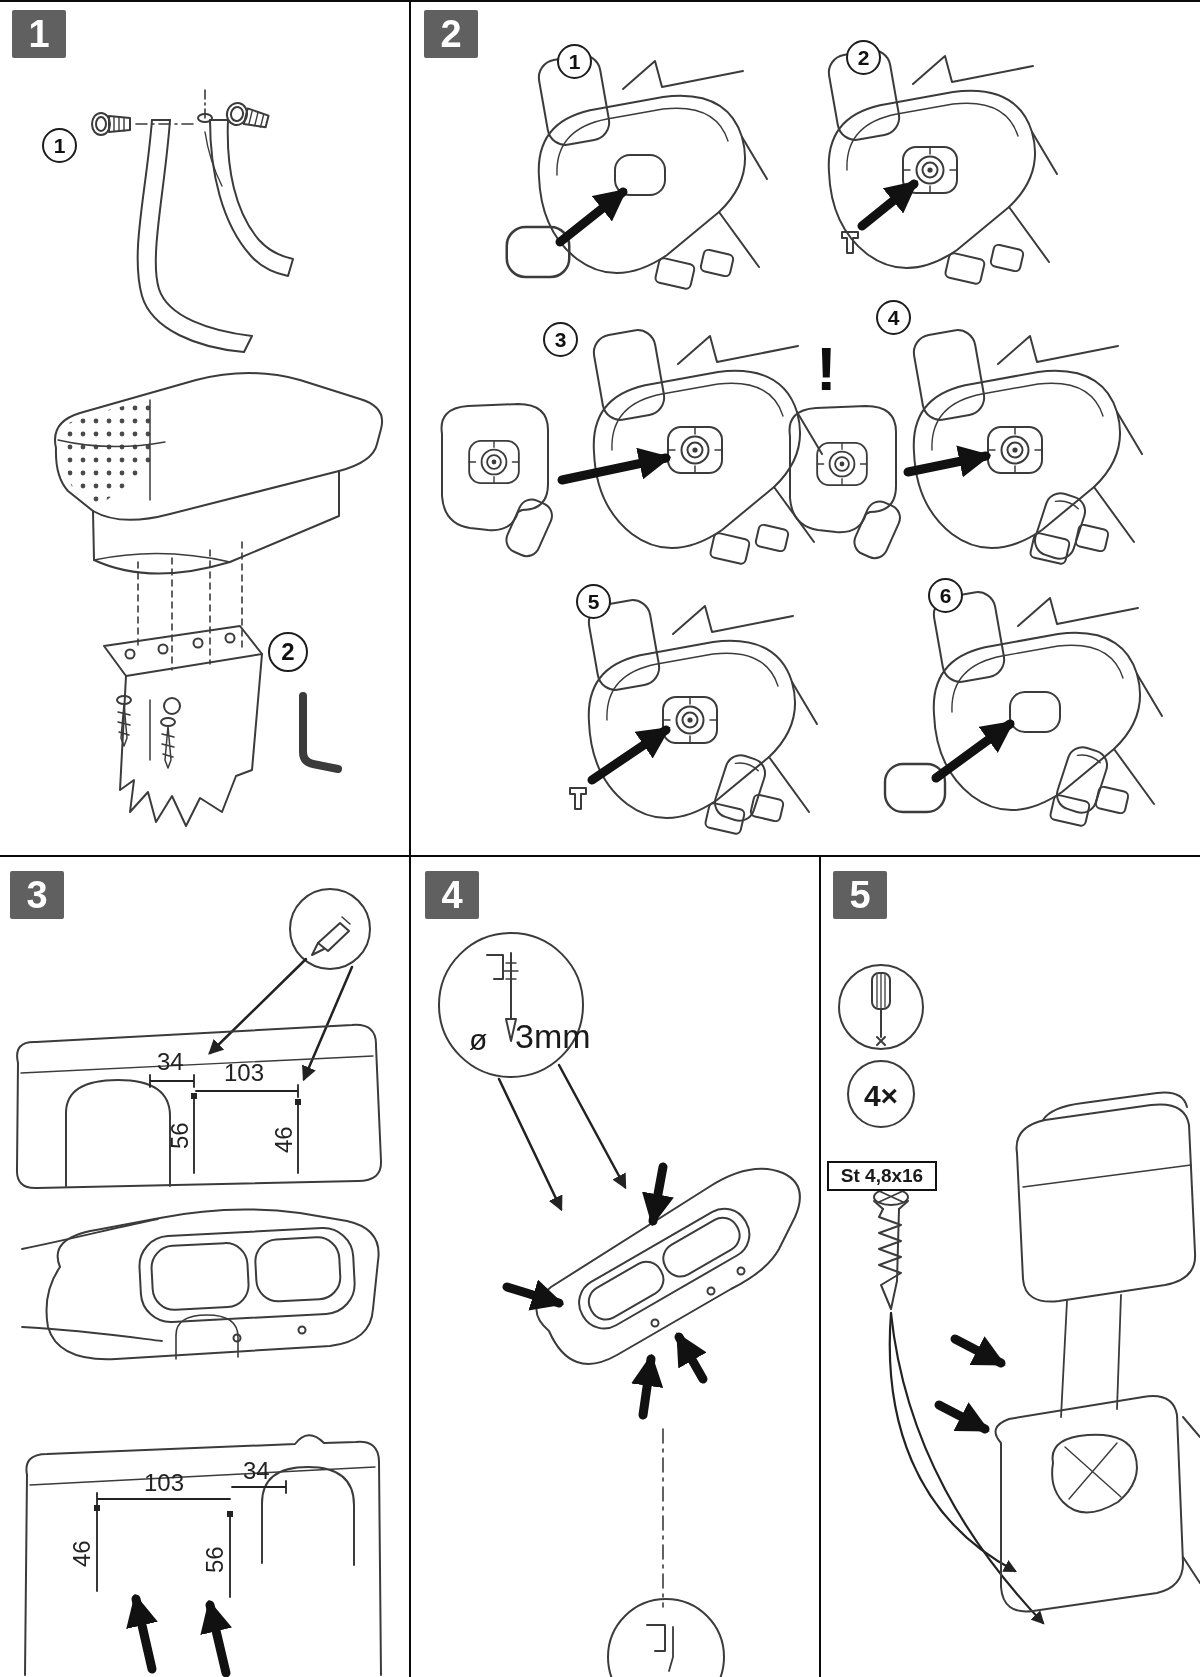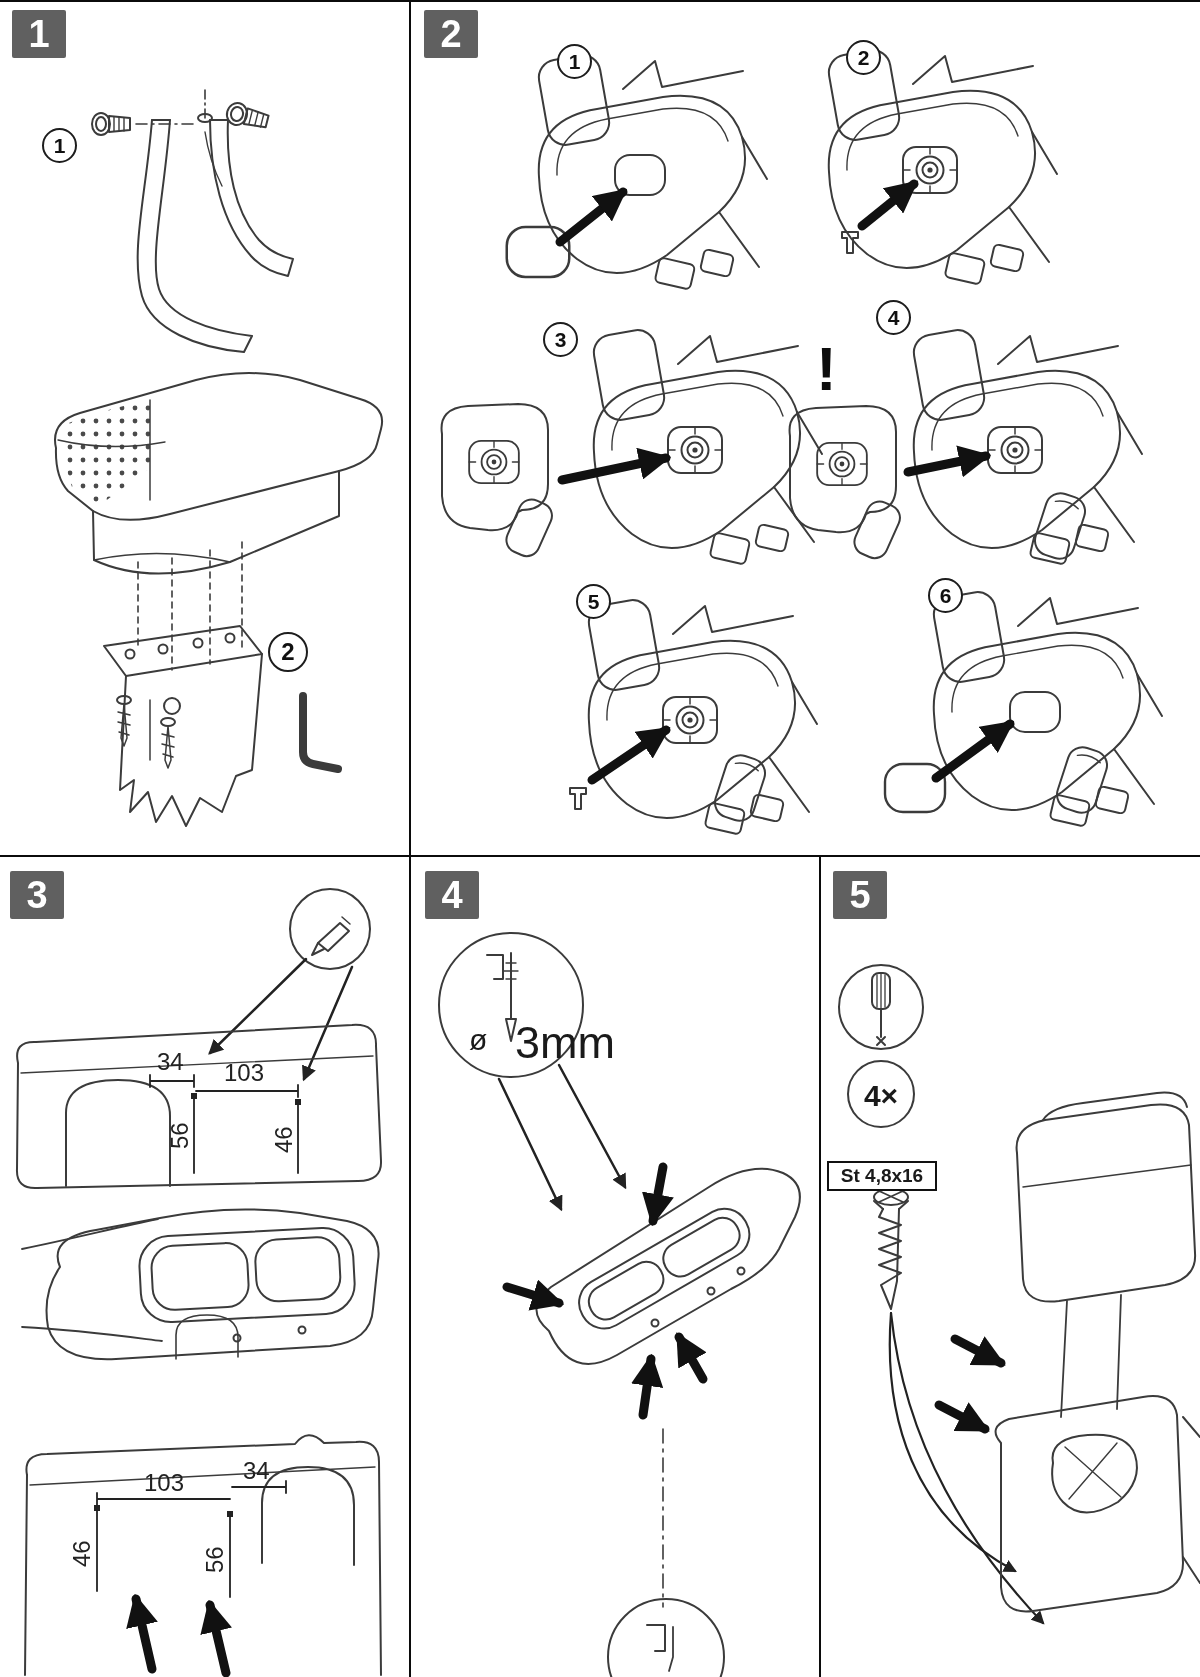--- a/index.html
+++ b/index.html
@@ -16,21 +16,21 @@
     position:absolute; width:35px; height:35px; border:2.5px solid #1d1d1d; border-radius:50%;
     background:#fff; color:#111; font-size:21px; font-weight:bold;
     display:flex; align-items:center; justify-content:center; z-index:4;
   }
   .divider { position:absolute; background:#0b0b0b; z-index:3; }
   .divider.v { width:2px; }
   .divider.h { height:2px; }
   .warn { position:absolute; font-size:62px; font-weight:900; color:#0d0d0d; z-index:4; line-height:1; }
   .ov { position:absolute; color:#1a1a1a; z-index:4; }
   .osym { font-size:30px; }
-  .mm   { font-size:45px; }
+  .mm   { font-size:34px; }
   .qty  { font-size:30px; font-weight:bold; width:46px; text-align:center; }
   .specbox {
     border:2px solid #111; background:#fff; font-size:19px; font-weight:bold;
     width:110px; height:30px; display:flex; align-items:center; justify-content:center;margin-top:16px;
   }
   .watermark {
     position:absolute; left:0; top:804px; width:1200px; text-align:center;
     font-family:"DejaVu Serif", serif; font-weight:700; font-size:118px;
     letter-spacing:16px; line-height:1; color:#c9c9c9; opacity:0.62;
     z-index:30; pointer-events:none;

